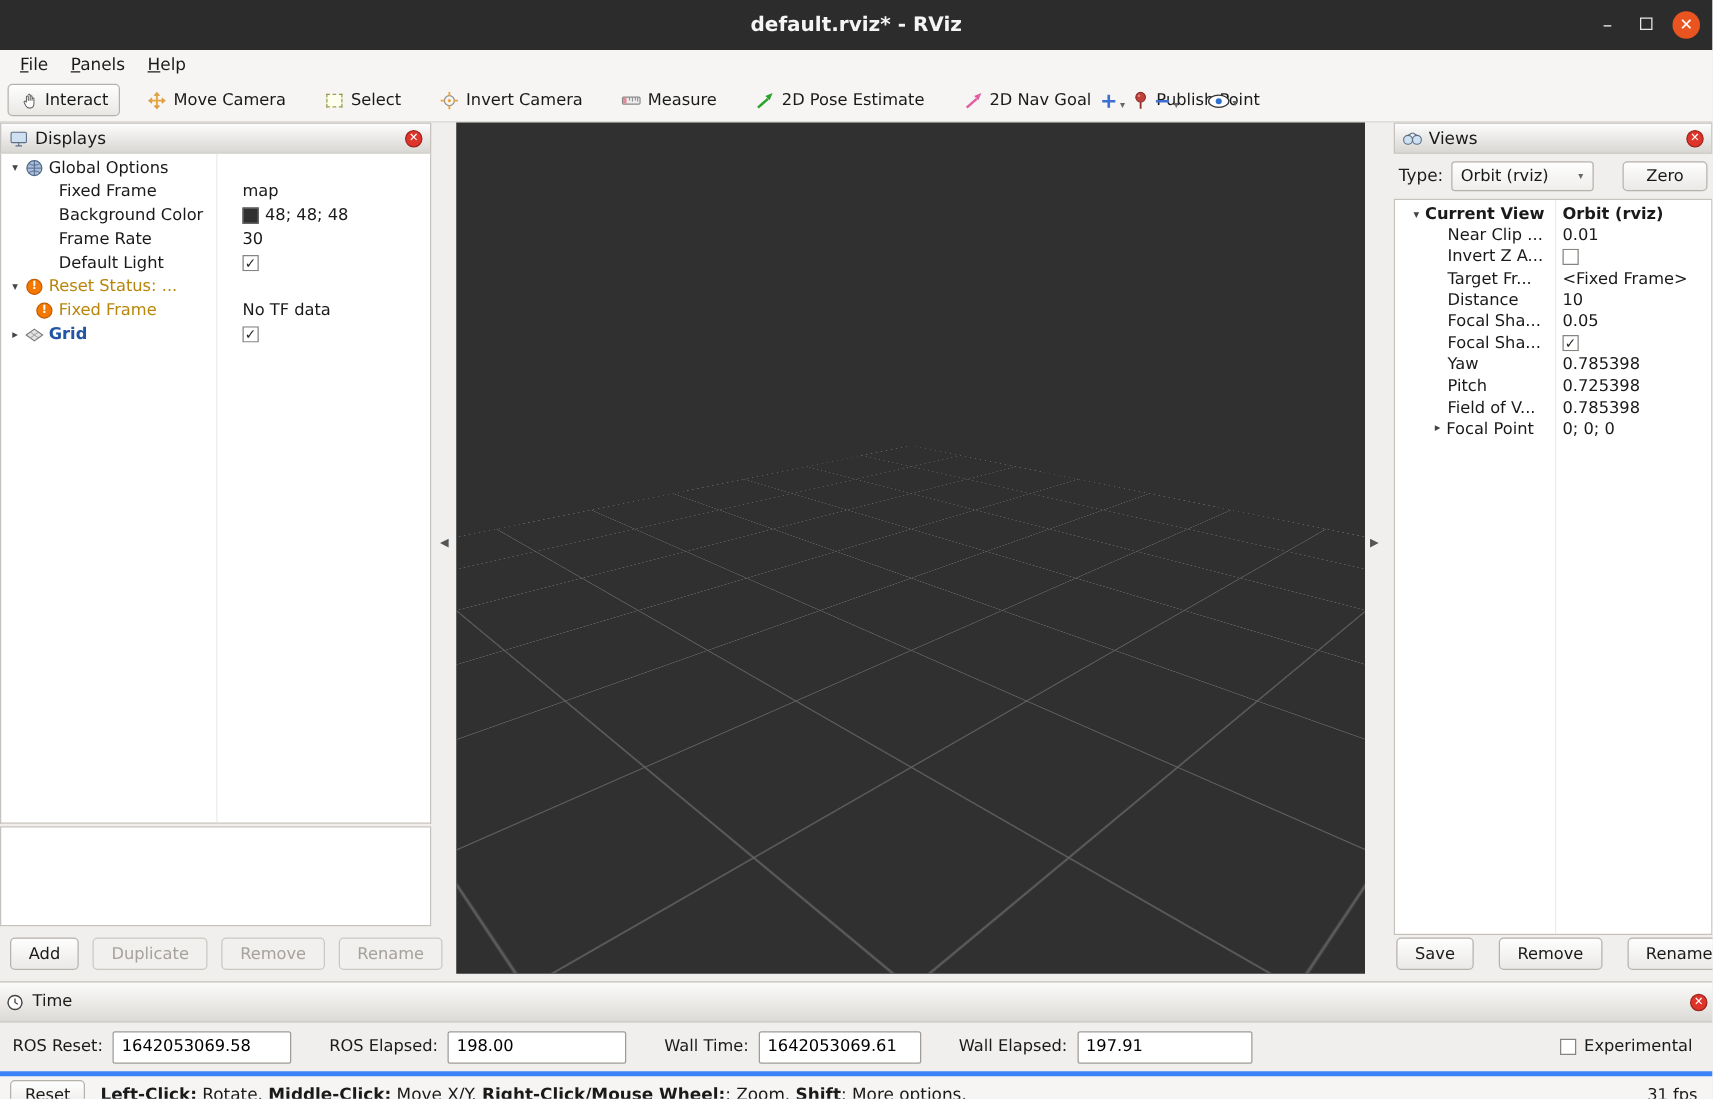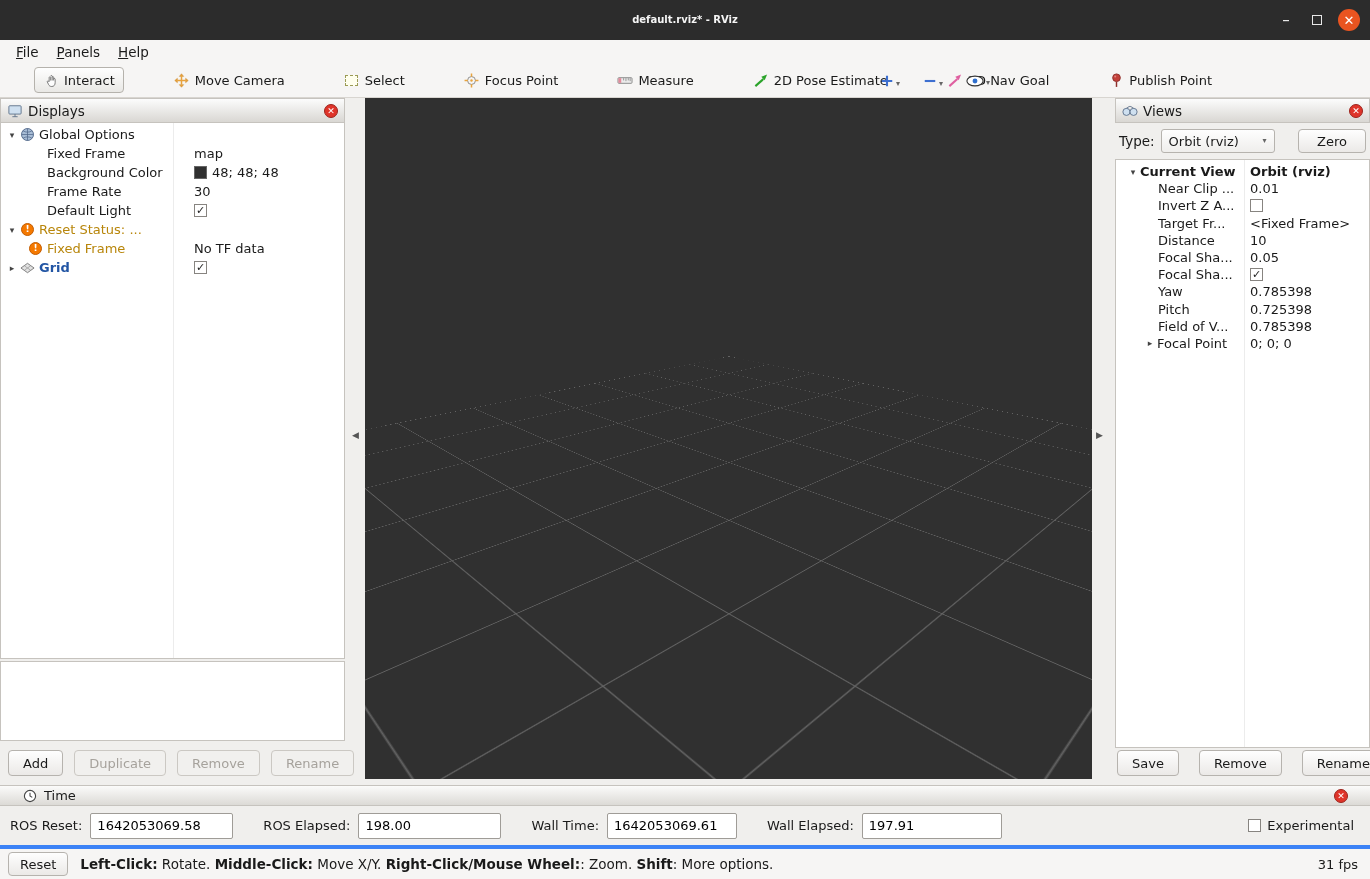--- a/index.html
+++ b/index.html
@@ -1,34 +1,34 @@
 <!DOCTYPE html>
 <html><head>
 <meta charset="utf-8">
 <style>
   * { margin:0; padding:0; box-sizing:border-box; }
   html,body { width:1370px; height:879px; overflow:hidden; }
   body { font-family:"DejaVu Sans","Liberation Sans",sans-serif; font-size:13px; color:#1a1a1a; background:#f0efed; position:relative; }
 
   
   .titlebar { position:absolute; top:0; left:0; width:1370px; height:40px; background:#2c2c2c; }
-  .win-title { position:absolute; left:0; right:0; top:0; height:40px; line-height:40px; text-align:center; color:#f5f5f5; font-weight:bold; font-size:10px; }
+  .win-title { position:absolute; left:0; right:0; top:0; height:40px; line-height:40px; text-align:center; color:#f5f5f5; font-weight:bold; font-size:16px; }
   .win-controls { position:absolute; right:10px; top:0; height:40px; display:flex; align-items:center; gap:16px; }
   .win-min { color:#e8e8e8; font-size:15px; width:20px; text-align:center; cursor:default; }
   .win-max-box { display:inline-block; width:10px; height:10px; border:1.5px solid #e8e8e8; }
   .win-close { width:22px; height:22px; border-radius:50%; background:#e95420; color:#fff; display:flex; align-items:center; justify-content:center; font-size:13px; }
 
   
   .menubar { position:absolute; top:40px; left:0; width:1370px; height:23px; background:#f6f5f4; display:flex; align-items:center; padding-left:8px; }
   .menu-item { display:inline-block; padding:2px 10px 2px 8px; font-size:13.5px; }
   .menu-item::first-letter { text-decoration:underline; }
 
   
   .toolbar { position:absolute; top:63px; left:0; width:1370px; height:35px; background:#f6f5f4; border-bottom:1px solid #d8d5d0; display:flex; align-items:center; padding-left:6px; }
-  .tool { display:flex; align-items:center; gap:5px; padding:4px 8px; margin-right:13px; border:1px solid transparent; border-radius:4px; white-space:nowrap;margin-left:28px; }
+  .tool { display:flex; align-items:center; gap:5px; padding:4px 8px; margin-right:13px; border:1px solid transparent; border-radius:4px; white-space:nowrap; }
   .tool.selected { background:linear-gradient(#fefefe,#e9e8e5); border:1px solid #b5b2ac; }
   .ticon { display:inline-flex; align-items:center; justify-content:center; width:16px; height:16px; flex:none; }
   .sel-box { width:13px; height:11px; border:1px dashed #9b9b55; background:#ffffee; }
   .zoom-group { position:absolute; left:876px; top:0; height:35px; display:flex; align-items:center; gap:15px; }
   .zbtn { display:flex; align-items:flex-end; gap:2px; padding:3px 4px; }
   .caret { font-size:8px; color:#666; line-height:8px; }
 
   
   .panel-header { height:25px; background:linear-gradient(#fcfcfc,#d9d7d3); border:1px solid #c6c3be; display:flex; align-items:center; padding:0 6px; gap:5px; font-size:13.5px; }
   .panel-close { margin-left:auto; width:14px; height:14px; border-radius:50%; background:#df342a; border:1px solid #9c241d; color:#fff; font-size:9px; line-height:12px; text-align:center; font-weight:bold; flex:none; }
@@ -72,21 +72,21 @@
   .vrow { height:17.2px; display:flex; align-items:center; }
   .vlabel { width:128px; flex:none; display:flex; align-items:center; white-space:nowrap; overflow:hidden; }
   .vvalue { flex:1; display:flex; align-items:center; padding-left:6px; white-space:nowrap; overflow:hidden; position:relative; z-index:1; }
   .vrow.head .vlabel, .vrow.head .vvalue { font-weight:bold; }
   .ind1 { padding-left:10px; } .ind2 { padding-left:42px; } .ind2e { padding-left:27px; }
   .views-buttons { position:absolute; top:652px; left:0; width:255px; display:flex; gap:20px; padding:0 2px; }
   .views-buttons .btn { flex:1; }
 
   
   .time-panel { position:absolute; top:785px; left:0; width:1370px; height:94px; background:#f0efed; }
-  .time-header { height:21px; background:linear-gradient(#fbfbfa,#dcdad6); border-top:1px solid #c6c3be; border-bottom:1px solid #c6c3be; display:flex; align-items:center; padding:0 22px; gap:6px; font-size:13px; }
+  .time-header { height:33px; background:linear-gradient(#fbfbfa,#dcdad6); border-top:1px solid #c6c3be; border-bottom:1px solid #c6c3be; display:flex; align-items:center; padding:0 4px; gap:6px; font-size:13px; }
   .time-fields { height:39px; display:flex; align-items:center; padding:0 10px; }
   .tfield { display:flex; align-items:center; gap:8px; margin-right:30px; }
   .tfield input { height:26px; border:1px solid #9f9c97; border-radius:2px; background:#fff; font:13px "DejaVu Sans",sans-serif; padding:0 6px; }
   .experimental { margin-left:auto; display:flex; align-items:center; gap:6px; margin-right:6px; }
   .status-row { height:34px; border-top:4px solid #3b82f6; background:#f6f5f4; display:flex; align-items:center; padding:0 8px; gap:12px; }
   .reset-btn { height:24px; padding:0 11px; }
   .help-text { font-size:13.5px; white-space:nowrap; overflow:hidden; }
   .fps { margin-left:auto; font-size:13px; padding-right:4px; }
 </style>
 </head>
@@ -134,21 +134,21 @@
       <span>Select</span>
     </div>
     <div class="tool">
       <span class="ticon">
           <svg width="15" height="15" viewBox="0 0 16 16">
             <circle cx="8" cy="8" r="4.2" fill="none" stroke="#8a8a8a" stroke-width="1"></circle>
             <path d="M8 .6V4M8 12v3.4M.6 8H4M12 8h3.4" stroke="#e8a33d" stroke-width="1.6"></path>
             <circle cx="8" cy="8" r="1.3" fill="#e8a33d"></circle>
           </svg>
         </span>
-      <span>Focus Point</span>
+      <span>Invert Camera</span>
     </div>
     <div class="tool">
       <span class="ticon">
           <svg width="16" height="15" viewBox="0 0 17 16">
             <rect x="1" y="5" width="15" height="6" rx="1" fill="#ececec" stroke="#888"></rect>
             <rect x="1.5" y="5.5" width="3" height="5" fill="#e28a9a"></rect>
             <path d="M7 5.5v2.4M9.5 5.5v3.2M12 5.5v2.4M14 5.5v3.2" stroke="#888" stroke-width=".9" fill="none"></path>
           </svg>
         </span>
       <span>Measure</span>

